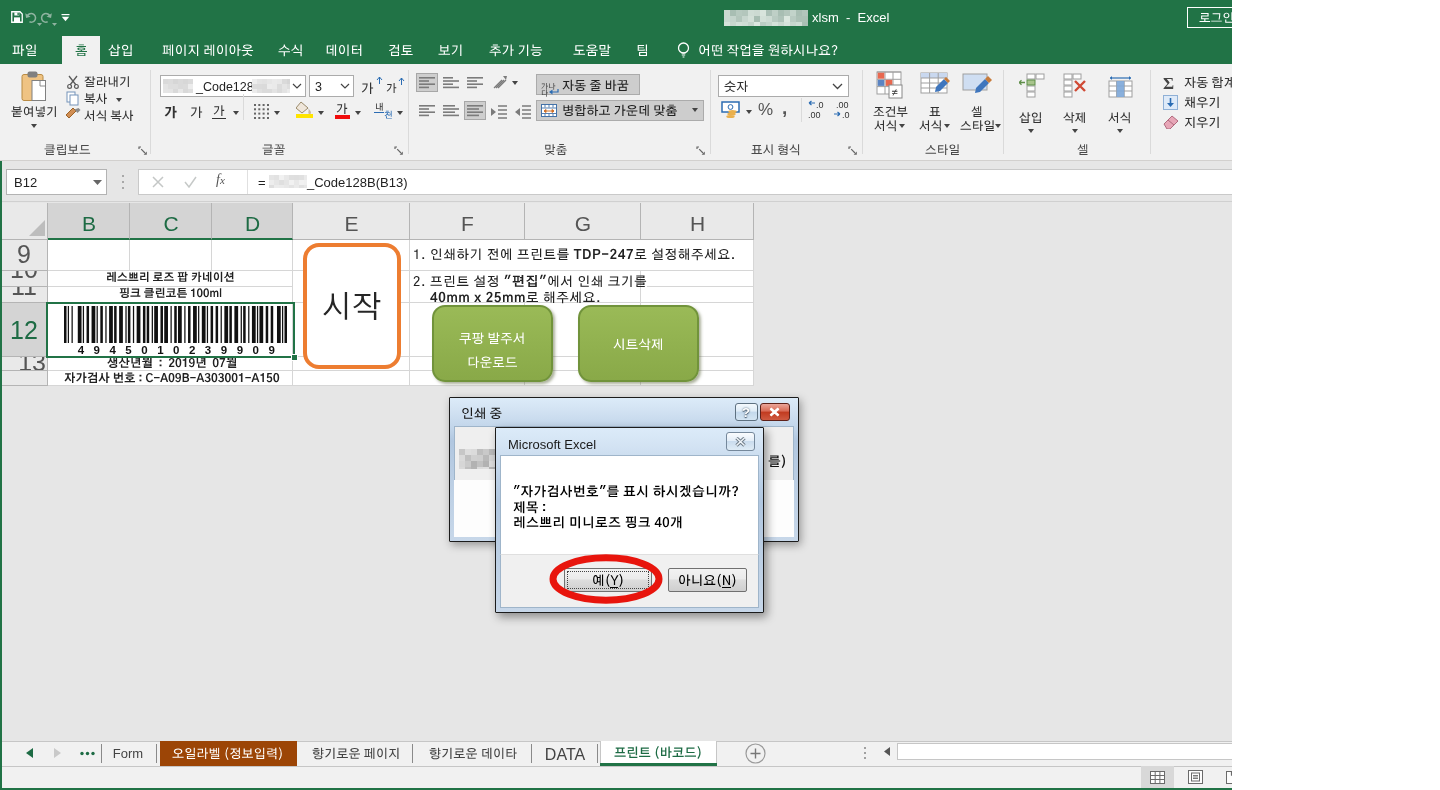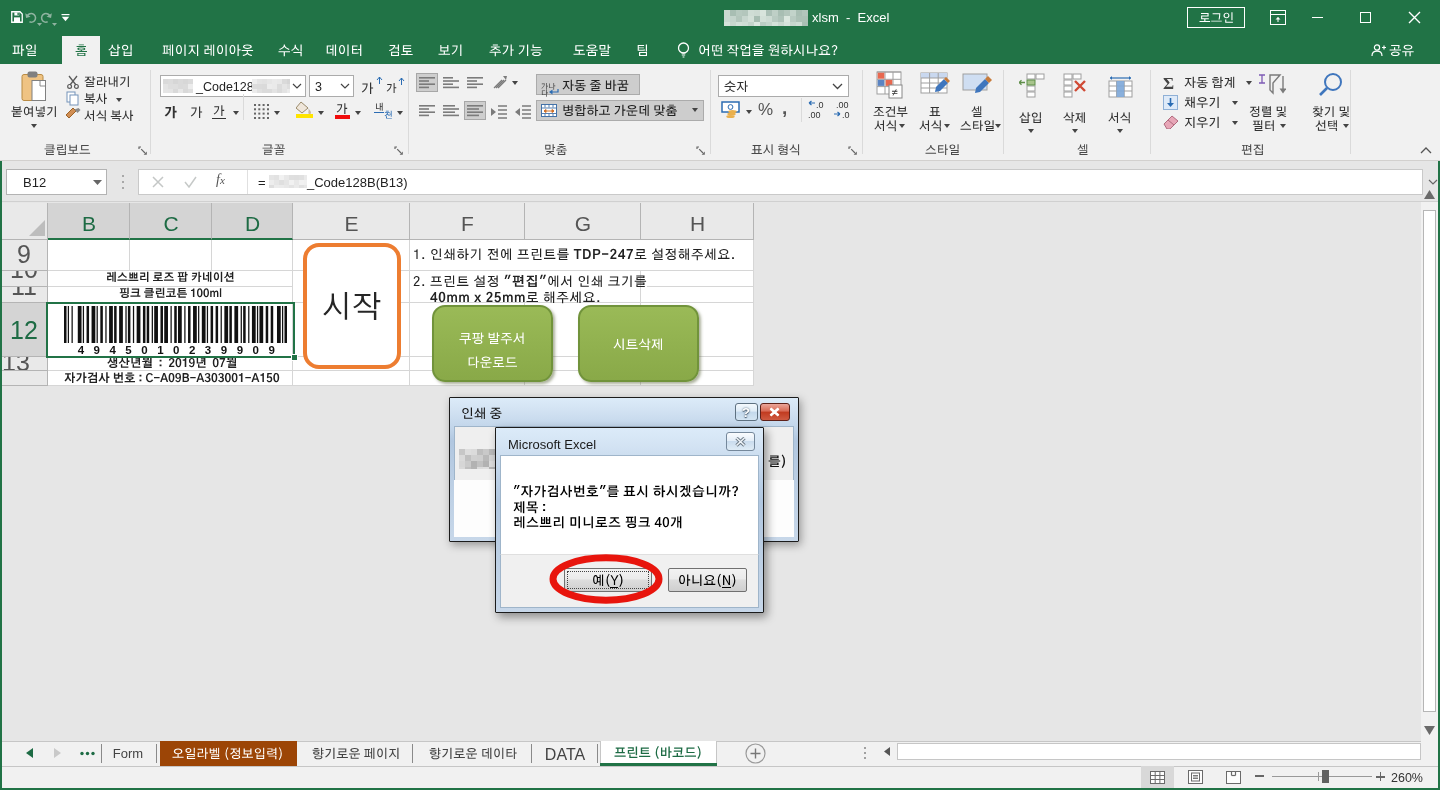--- a/index.html
+++ b/index.html
@@ -1,16 +1,16 @@
 <!DOCTYPE html>
 <html><head><meta charset="utf-8"><style>
 *{margin:0;padding:0;box-sizing:border-box}
 html,body{width:1440px;height:790px;overflow:hidden}
 body{font-family:"Liberation Sans",sans-serif;-webkit-font-smoothing:antialiased}
-#app{position:relative;width:1440px;height:790px;background:#e6e6e6;overflow:hidden}
+#app{position:relative;width:1232px;height:790px;background:#e6e6e6;overflow:hidden}
 .abs{position:absolute}
 .k{position:absolute}
 svg{display:block}
 .car{position:absolute;width:0;height:0;border-left:3px solid transparent;border-right:3px solid transparent;border-top:4px solid #444}
 </style></head><body>
 <div id="app">
 <div class="abs" style="left:0;top:0;width:1440px;height:36px;background:#217346"></div>
 <svg class="k" style="left:11px;top:10px" width="12" height="14" viewBox="0 0 16 16">
 <path d="M1 1h11l3 3v11H1z" fill="none" stroke="#fff" stroke-width="1.7"></path>
 <rect x="4" y="8.5" width="8" height="6.5" fill="#fff"></rect>
@@ -568,21 +568,21 @@
     </svg>
 <svg class="k" style="left:1312px;top:105px" width="39" height="15">
       <path d="M1.8 11.3Q3.1 11 4.2 10.4Q5.2 9.8 5.3 9.2L2.4 9.2L2.4 8.3L9.9 8.3L9.9 9.2L6.9 9.2Q7.1 9.8 8.2 10.4Q9.2 11 10.5 11.3L10 12.1Q8.8 11.8 7.7 11.2Q6.6 10.7 6.2 10Q5.7 10.7 4.6 11.2Q3.6 11.8 2.3 12.1ZM8.6 7.8L8.6 1.2L9.7 1.2L9.7 4.3L11.1 4.3L11.1 5.3L9.7 5.3L9.7 7.8ZM2.3 2.3L2.3 1.4L6.2 1.4L6.2 2.3ZM0.6 7.1Q1.3 6.8 1.9 6.5Q2.5 6.1 3 5.6Q3.5 5.1 3.6 4.6L3.6 4.2L1 4.2L1 3.3L7.4 3.3L7.4 4.2L4.9 4.2L4.9 4.5Q5 5.7 7.6 6.9L7 7.6Q6.3 7.3 5.5 6.8Q4.6 6.2 4.3 5.7Q3.8 6.3 2.9 6.9Q2 7.5 1.1 7.8ZM20.5 12.1L20.5 1.2L21.6 1.2L21.6 12.1ZM12.6 9.8Q14.6 8.5 15.8 6.8Q17 5 17.1 3.3L13.2 3.3L13.2 2.2L18.2 2.2Q18.2 7.3 13.4 10.5ZM30.5 7.9L30.5 7.1L35 7.1L35 7.9ZM28.2 11.2Q29.5 11 30.5 10.6Q31.6 10.1 31.8 9.6L28.7 9.6L28.7 8.8L36.8 8.8L36.8 9.6L33.7 9.6Q33.9 10.1 35 10.5Q36.1 11 37.3 11.2L36.8 12Q35.6 11.8 34.4 11.3Q33.2 10.8 32.8 10.2Q32.3 10.8 31.1 11.3Q30 11.8 28.7 12ZM35.4 7.2L35.4 1.2L36.5 1.2L36.5 7.2ZM27.7 6L27.7 1.7L33.1 1.7L33.1 6ZM28.8 5.1L32 5.1L32 2.6L28.8 2.6Z" fill="#333"></path>
     </svg>
 <svg class="k" style="left:1315.3px;top:119px" width="25" height="15">
       <path d="M2.9 11.7L2.9 8.3L4 8.3L4 10.8L10.6 10.8L10.6 11.7ZM6.7 4.8L6.7 3.8L9.1 3.8L9.1 1.2L10.2 1.2L10.2 9.2L9.1 9.2L9.1 4.8ZM0.5 7.2Q1 6.9 1.5 6.5Q2 6.1 2.5 5.6Q3 5 3.3 4.3Q3.6 3.6 3.6 2.8L3.6 1.6L4.7 1.6L4.7 2.7Q4.7 3.3 4.9 3.9Q5.1 4.5 5.4 4.9Q5.7 5.4 6.1 5.8Q6.5 6.2 6.8 6.4Q7.2 6.7 7.6 6.9L6.9 7.7Q6.2 7.3 5.4 6.5Q4.5 5.7 4.2 4.9Q3.8 5.7 3 6.6Q2.1 7.4 1.2 8ZM14.1 9.8L14.1 8.9L21.9 8.9L21.9 12.1L20.8 12.1L20.8 9.8ZM18.6 8.1L18.6 1.3L19.5 1.3L19.5 4.2L20.9 4.2L20.9 1.2L21.9 1.2L21.9 8.3L20.9 8.3L20.9 5.2L19.5 5.2L19.5 8.1ZM13.1 7.4L13.1 1.9L17.6 1.9L17.6 2.8L14.2 2.8L14.2 4.2L17.4 4.2L17.4 5L14.2 5L14.2 6.5L14.4 6.5Q16 6.5 18.1 6.2L18.1 7.1Q15.6 7.4 13.5 7.4Z" fill="#333"></path>
     </svg>
 <div class="car" style="left:1343px;top:124px"></div>
 <div class="abs" style="left:0;top:161px;width:1440px;height:41px;background:#e6e6e6;border-bottom:1px solid #d0d0d0"></div>
 <div class="abs" style="left:6px;top:169px;width:101px;height:26px;background:#fff;border:1px solid #b3b3b3"></div>
-<div class="abs" style="left:23px;top:175px;font-size:13px;color:#222">B12</div>
+<div class="abs" style="left:14px;top:175px;font-size:13px;color:#222">B12</div>
 <svg class="k" style="left:93px;top:180px" width="9" height="6" viewBox="0 0 9 6">
       <path d="M0 0l4.5 5L9 0z" fill="#666"></path>
     </svg>
 <div class="abs" style="left:122px;top:175px;width:2px;height:2px;background:#a8a8a8"></div>
     <div class="abs" style="left:122px;top:181px;width:2px;height:2px;background:#a8a8a8"></div>
     <div class="abs" style="left:122px;top:187px;width:2px;height:2px;background:#a8a8a8"></div>
 <div class="abs" style="left:138px;top:169px;width:1285px;height:26px;background:#fff;border:1px solid #c9c9c9"></div>
 <svg class="k" style="left:152px;top:176px" width="12" height="12" viewBox="0 0 12 12">
       <path d="M1 1l10 10M11 1L1 11" stroke="#c4c7c6" stroke-width="1.5"></path>
     </svg>
@@ -649,21 +649,21 @@
 <div class="abs" style="left:2px;top:271px;width:46px;height:16px;background:#e9e9e9;border-right:1px solid #b4b4b4;border-bottom:1px solid #b4b4b4;overflow:hidden">
       <div style="position:absolute;left:0;top:-14.149999999999977px;width:44px;text-align:center;font-size:25px;line-height:25px;color:#555">10</div>
     </div>
 <div class="abs" style="left:2px;top:287px;width:46px;height:16px;background:#e9e9e9;border-right:1px solid #b4b4b4;border-bottom:1px solid #b4b4b4;overflow:hidden">
       <div style="position:absolute;left:0;top:-13.149999999999977px;width:44px;text-align:center;font-size:25px;line-height:25px;color:#555">11</div>
     </div>
 <div class="abs" style="left:2px;top:303px;width:46px;height:54px;background:#d4d4d4;border-right:2px solid #217346;border-bottom:1px solid #b4b4b4;overflow:hidden">
       <div style="position:absolute;left:0;top:14.850000000000023px;width:44px;text-align:center;font-size:25px;line-height:25px;color:#1d6b44">12</div>
     </div>
 <div class="abs" style="left:2px;top:357px;width:46px;height:14px;background:#e9e9e9;border-right:1px solid #b4b4b4;border-bottom:1px solid #b4b4b4;overflow:hidden">
-      <div style="position:absolute;left:0;top:-7.149999999999977px;width:44px;text-align:left;font-size:25px;line-height:25px;color:#555">13</div>
+      <div style="position:absolute;left:0;top:-7.149999999999977px;width:44px;text-align:right;font-size:25px;line-height:25px;color:#555">13</div>
     </div>
 <div class="abs" style="left:2px;top:371px;width:46px;height:15px;background:#e9e9e9;border-right:1px solid #b4b4b4;border-bottom:1px solid #b4b4b4;overflow:hidden"></div>
 <div class="abs" style="left:48px;top:240px;width:706px;height:146px;background:#fff"></div>
 <div class="abs" style="left:48px;top:270px;width:706px;height:1px;background:#d6d6d6"></div>
 <div class="abs" style="left:48px;top:286px;width:245px;height:1px;background:#d6d6d6"></div>
 <div class="abs" style="left:647px;top:286px;width:107px;height:1px;background:#d6d6d6"></div>
 <div class="abs" style="left:48px;top:302px;width:706px;height:1px;background:#d6d6d6"></div>
 <div class="abs" style="left:48px;top:356px;width:706px;height:1px;background:#d6d6d6"></div>
 <div class="abs" style="left:48px;top:370px;width:706px;height:1px;background:#d6d6d6"></div>
 <div class="abs" style="left:48px;top:385px;width:706px;height:1px;background:#d6d6d6"></div>

